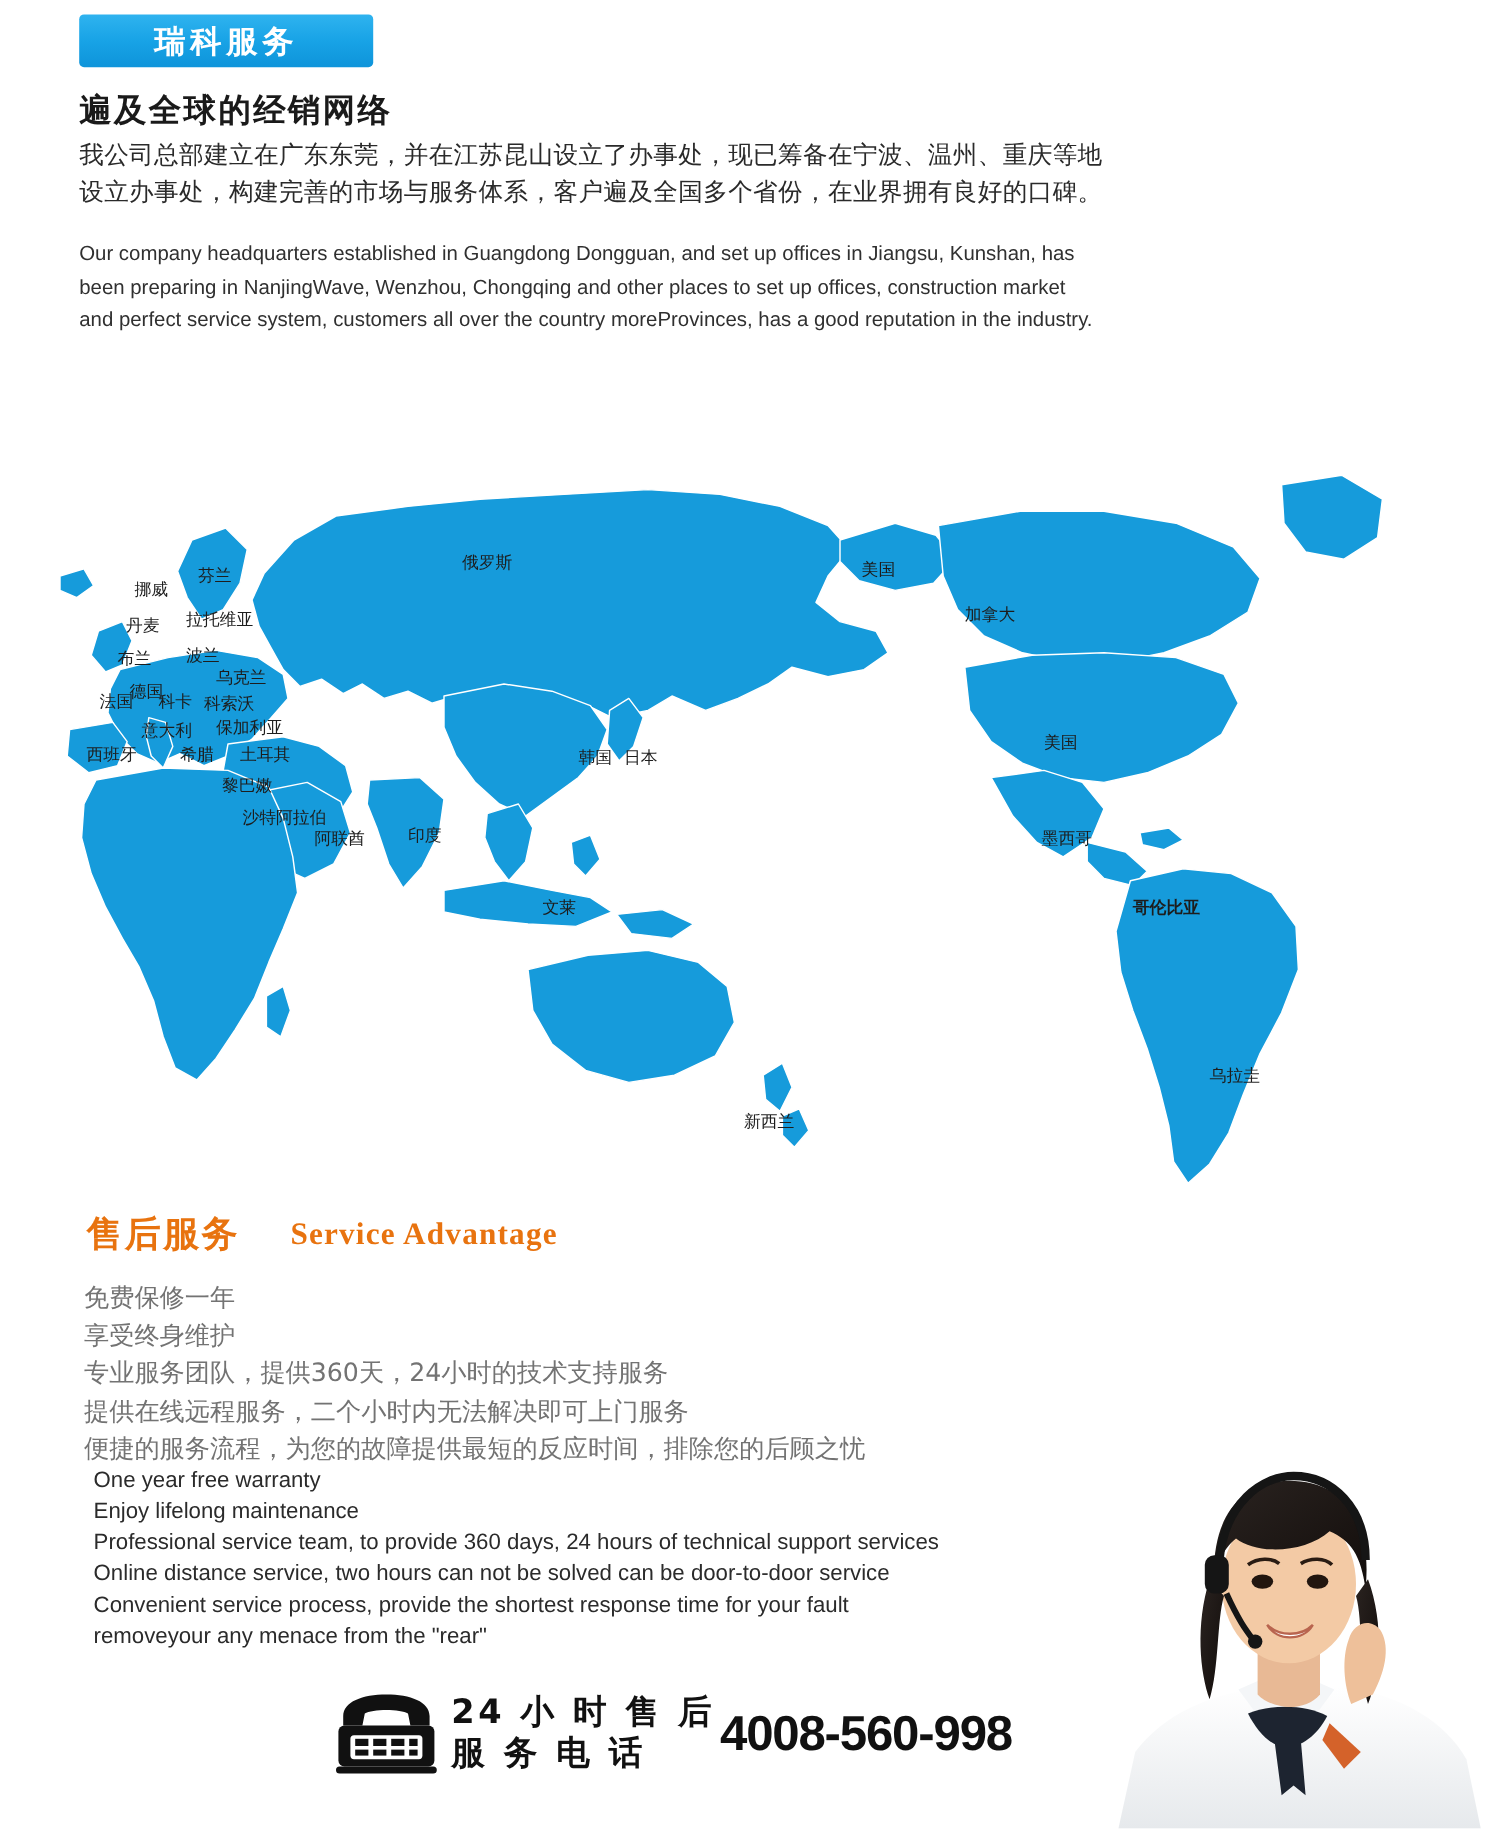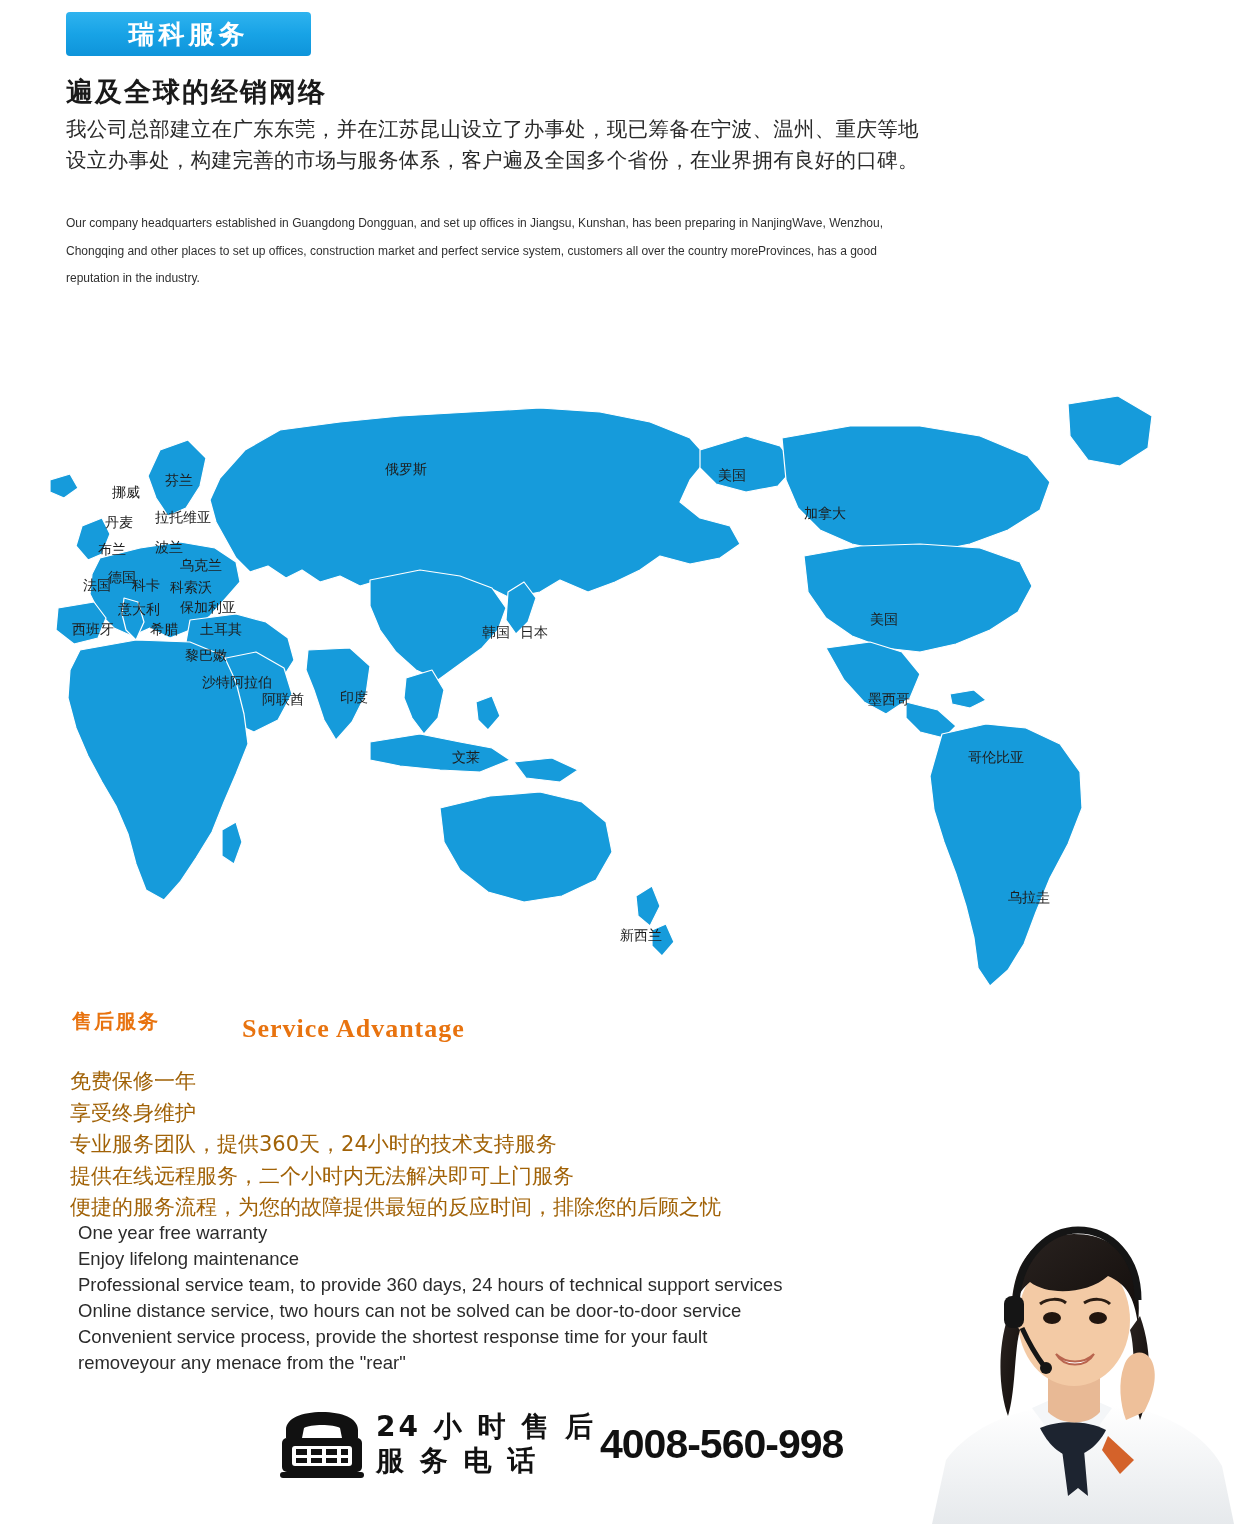--- a/index.html
+++ b/index.html
@@ -62,24 +62,24 @@
     left: 66px;
     width: 872px;
     font-size: 20.5px;
     line-height: 31px;
     color: #2a2a2a;
     font-family: "DejaVu Sans", "Liberation Sans", sans-serif;
     letter-spacing: 0.3px;
   }
   .para-en {
     position: absolute;
-    top: 210px;
+    top: 198px;
     left: 66px;
     width: 850px;
-    font-size: 12px;
+    font-size: 17px;
     line-height: 27.5px;
     color: #303030;
     font-family: "Liberation Sans", sans-serif;
   }
 
   
   .map-wrap {
     position: absolute;
     top: 330px;
     left: 40px;
@@ -98,21 +98,21 @@
     font-family: "DejaVu Sans", "Liberation Sans", sans-serif;
     white-space: nowrap;
     line-height: 1;
   }
 
   
   .svc-title-cn {
     position: absolute;
     top: 1008px;
     left: 72px;
-    font-size: 20px;
+    font-size: 30px;
     font-weight: bold;
     color: #e8730f;
     letter-spacing: 2px;
     font-family: "DejaVu Serif", "Liberation Serif", serif;
   }
   .svc-title-en {
     position: absolute;
     top: 1014px;
     left: 242px;
     font-size: 26px;
@@ -121,21 +121,21 @@
     letter-spacing: 1px;
     font-family: "Liberation Serif", serif;
   }
   .svc-cn {
     position: absolute;
     top: 1066px;
     left: 70px;
     width: 840px;
     font-size: 21px;
     line-height: 31.5px;
-    color: #a16207;
+    color: #737373;
     font-family: "DejaVu Sans", "Liberation Sans", sans-serif;
   }
   .svc-en {
     position: absolute;
     top: 1220px;
     left: 78px;
     width: 840px;
     font-size: 18.5px;
     line-height: 26px;
     color: #2b2b2b;
@@ -290,21 +290,21 @@
   <div class="map-label" style="left:300px; top:360px;">印度</div>
   <div class="map-label" style="left:345px; top:132px;">俄罗斯</div>
   <div class="map-label" style="left:442px; top:295px;">韩国</div>
   <div class="map-label" style="left:480px; top:295px;">日本</div>
   <div class="map-label" style="left:412px; top:420px;">文莱</div>
   <div class="map-label" style="left:580px; top:598px;">新西兰</div>
   <div class="map-label" style="left:678px; top:138px;">美国</div>
   <div class="map-label" style="left:764px; top:176px;">加拿大</div>
   <div class="map-label" style="left:830px; top:282px;">美国</div>
   <div class="map-label" style="left:828px; top:362px;">墨西哥</div>
-  <div class="map-label" style="left:928px; top:420px;">哥伦比亚</div>
+  <div class="map-label" style="left:904px; top:420px;font-weight:bold;">哥伦比亚</div>
   <div class="map-label" style="left:968px; top:560px;">乌拉圭</div>
 </div>
 
 <div class="svc-title-cn">售后服务</div>
 <div class="svc-title-en">Service  Advantage</div>
 
 <div class="svc-cn">
   <div>免费保修一年</div>
   <div>享受终身维护</div>
   <div>专业服务团队，提供360天，24小时的技术支持服务</div>

